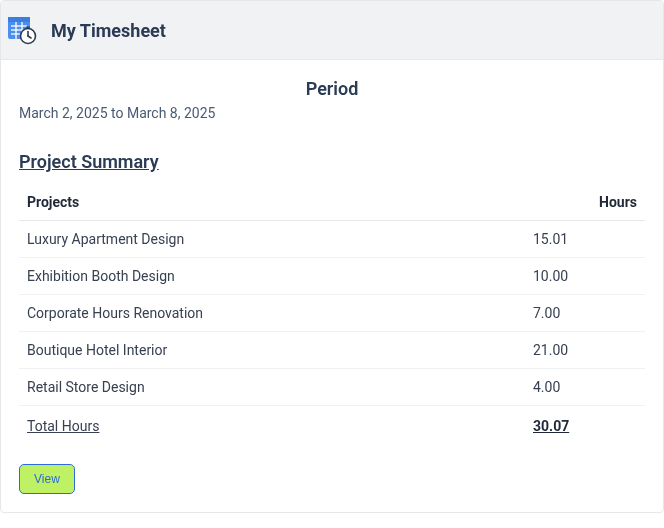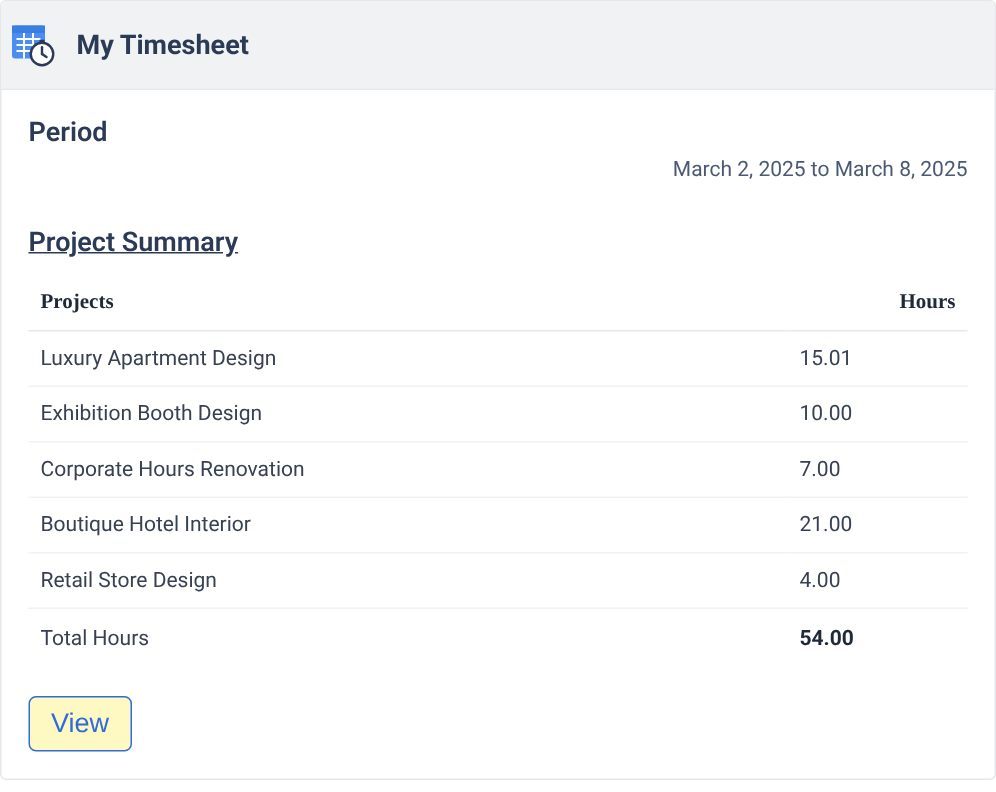--- a/index.html
+++ b/index.html
@@ -40,77 +40,77 @@
       color: #2b3a55;
     }
     .card-body {
       padding: 18px;
     }
     .section-title {
       font-size: 18px;
       font-weight: 600;
       color: #2b3a55;
       margin-bottom: 6px;
+      text-align: center;
     }
     .period-text {
       font-size: 14px;
       color: #4a5a73;
       margin-bottom: 30px;
-      text-align: right;
     }
     .summary-title {
       font-size: 18px;
       font-weight: 600;
       color: #2b3a55;
       margin-bottom: 12px;
       text-decoration: underline;
     }
     table {
       width: 100%;
       border-collapse: collapse;
     }
     th {
       text-align: left;
       font-size: 14px;
       font-weight: 700;
       color: #1f2937;
       padding: 10px 8px;
       border-bottom: 1px solid #e5e7eb;
-      font-family: Liberation Serif, serif;
     }
     th:last-child {
       text-align: right;
       width: 120px;
     }
     td {
       font-size: 14px;
       color: #374151;
       padding: 10px 8px;
       border-bottom: 1px solid #f0f1f3;
     }
     tr:last-child td {
       border-bottom: none;
+      text-decoration: underline;
     }
     tr.total-row td {
       border-top: 1px solid #e5e7eb;
       border-bottom: none;
       padding-top: 12px;
       padding-bottom: 12px;
     }
     tr.total-row td.hours-cell {
       font-weight: 700;
       color: #1f2937;
     }
     .btn-view {
       display: inline-block;
       margin-top: 18px;
       padding: 7px 14px;
-      font-size: 18px;
+      font-size: 12px;
       color: #2f6bdb;
-      background: #fef9c3;
+      background: #bef264;
       border: 1px solid #2f6bdb;
       border-radius: 5px;
       cursor: pointer;
     }
   </style>
 </head>
 <body>
 
 <div class="card">
   <div class="card-header">
@@ -161,20 +161,20 @@
         <tr>
           <td>Boutique Hotel Interior</td>
           <td class="hours-cell">21.00</td>
         </tr>
         <tr>
           <td>Retail Store Design</td>
           <td class="hours-cell">4.00</td>
         </tr>
         <tr class="total-row">
           <td>Total Hours</td>
-          <td class="hours-cell">54.00</td>
+          <td class="hours-cell">30.07</td>
         </tr>
       </tbody>
     </table>
 
     <button class="btn-view">View</button>
   </div>
 </div>
 
 </body></html>

